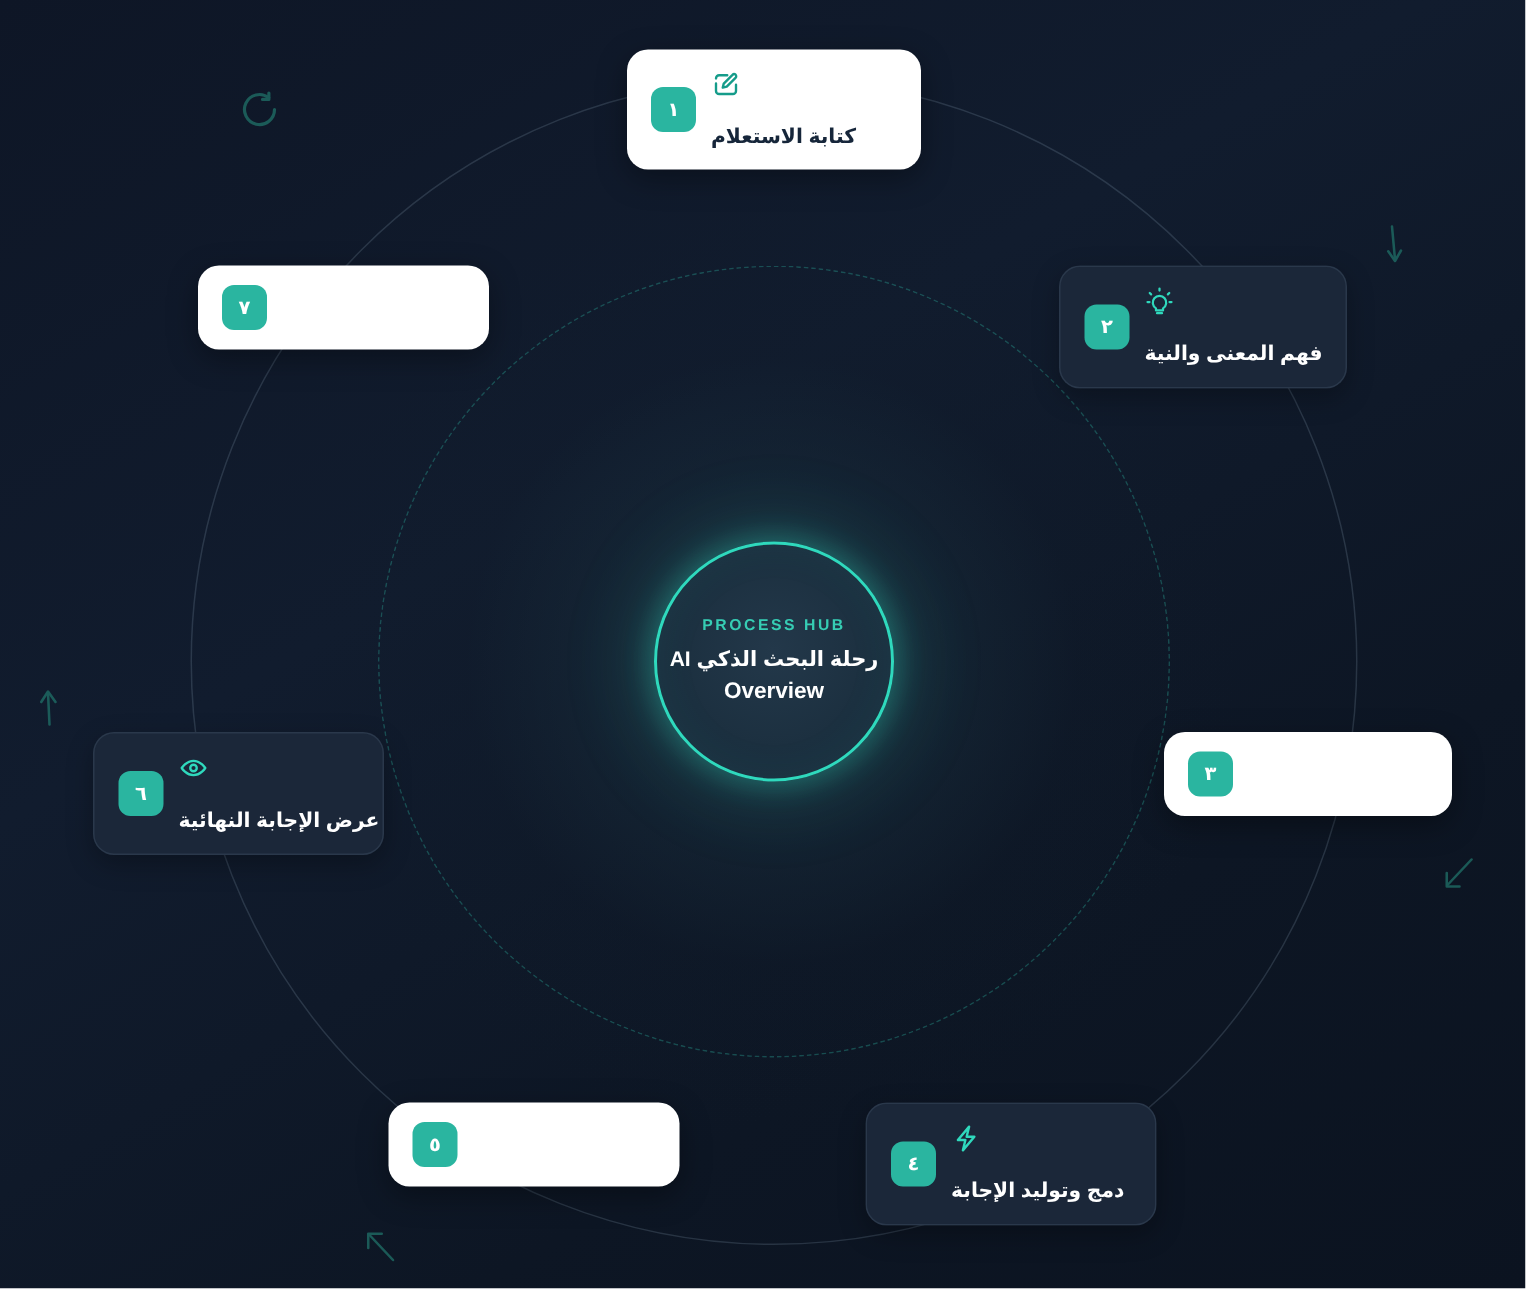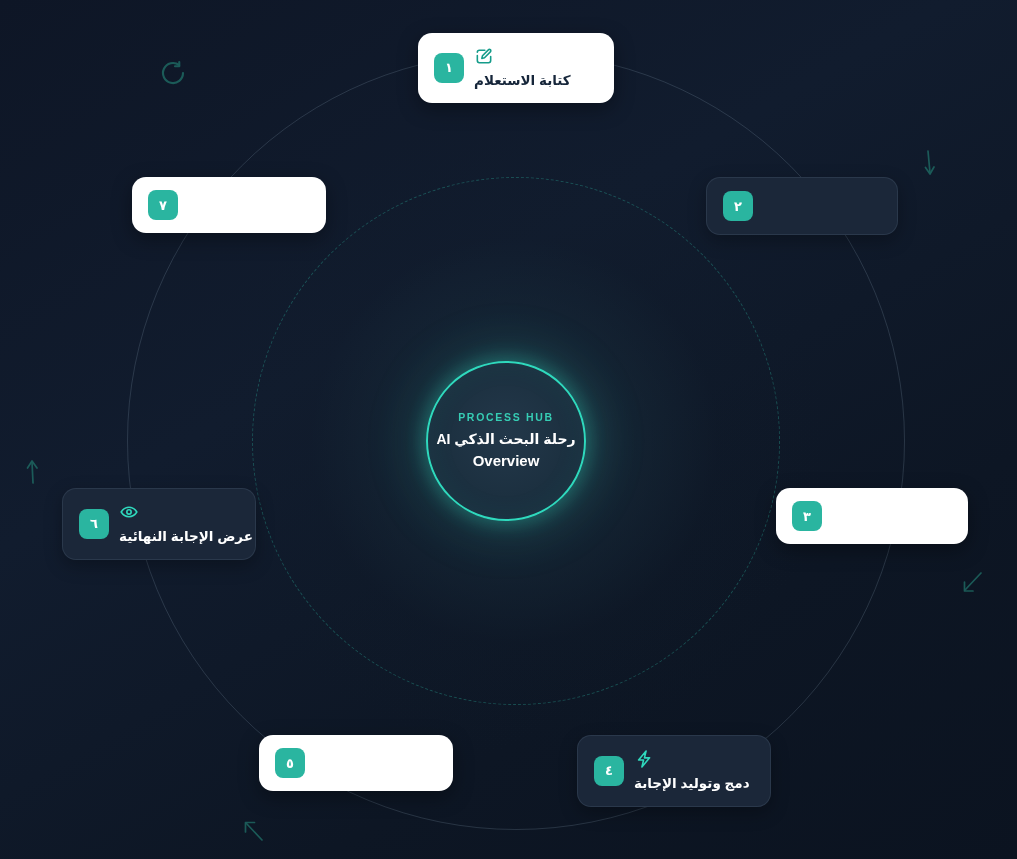--- a/index.html
+++ b/index.html
@@ -43,21 +43,21 @@
   }
   .ring-inner {
     width: 528px; height: 528px;
     left: 252px; top: 177px;
     border: 1.3px dashed rgba(45,180,160,0.34);
   }
 
   
   #hub {
     position: absolute;
-    left: 426px; top: 361px;
+    left: 436px; top: 361px;
     width: 160px; height: 160px;
     border-radius: 50%;
     border: 2.6px solid #2fd9bd;
     background: radial-gradient(circle at 50% 45%, #23384a 0%, #1c3040 55%, #182b3b 100%);
     box-shadow:
       0 0 18px 3px rgba(47,217,189,0.30),
       0 0 52px 14px rgba(47,217,189,0.13),
       inset 0 0 28px rgba(47,217,189,0.07);
     display: flex;
     flex-direction: column;
@@ -120,21 +120,21 @@
     font-weight: bold;
     display: flex;
     align-items: center;
     justify-content: center;
   }
 
   .card-body {
     display: flex;
     flex-direction: column;
     align-items: flex-end;
-    gap: 6px;
+    gap: 16px;
   }
   .card-icon {
     width: 20px; height: 20px;
     color: #159c8a;
     display: block;
   }
   .card.dark .card-icon { color: #2fd9bd; }
   .card-icon svg { display: block; width: 20px; height: 20px; }
 
   .card-label {
@@ -200,20 +200,30 @@
           <path d="M20 12.5V17.5A2.5 2.5 0 0 1 17.5 20h-11A2.5 2.5 0 0 1 4 17.5v-6"></path>
           <path d="M19.6 4.4a1.9 1.9 0 0 1 0 2.7l-7 7-3.2.8.8-3.2 7-7a1.9 1.9 0 0 1 2.4-.3z"></path>
         </svg>
       </span>
       <span class="card-label">كتابة الاستعلام</span>
     </div>
   </div>
 
   <div class="card dark" style="left:706px; top:177px; width:192px;">
     <div class="badge">٢</div>
+    <div class="card-body">
+      <span class="card-icon">
+        <svg viewBox="0 0 24 24" fill="none" stroke="currentColor" stroke-width="1.8" stroke-linecap="round" stroke-linejoin="round">
+          <path d="M9.2 17.5a5.4 5.4 0 1 1 5.6 0v1.6H9.2z"></path>
+          <path d="M10 21.3h4"></path>
+          <path d="M12 1.6v1.6M4.2 5.2l1.1 1.1M19.8 5.2l-1.1 1.1M2.4 12.4h1.6M20 12.4h1.6"></path>
+        </svg>
+      </span>
+      <span class="card-label">فهم المعنى والنية</span>
+    </div>
   </div>
 
   <div class="card light" style="left:776px; top:488px; width:192px;">
     <div class="badge">٣</div>
   </div>
 
   <div class="card dark" style="left:577px; top:735px; width:194px;">
     <div class="badge">٤</div>
     <div class="card-body">
       <span class="card-icon">

